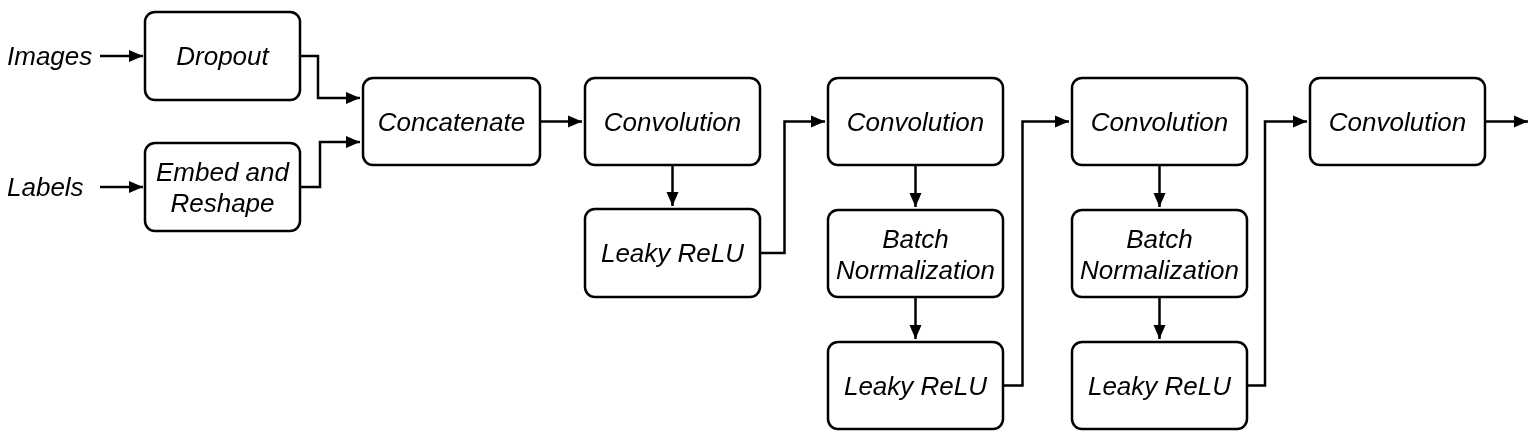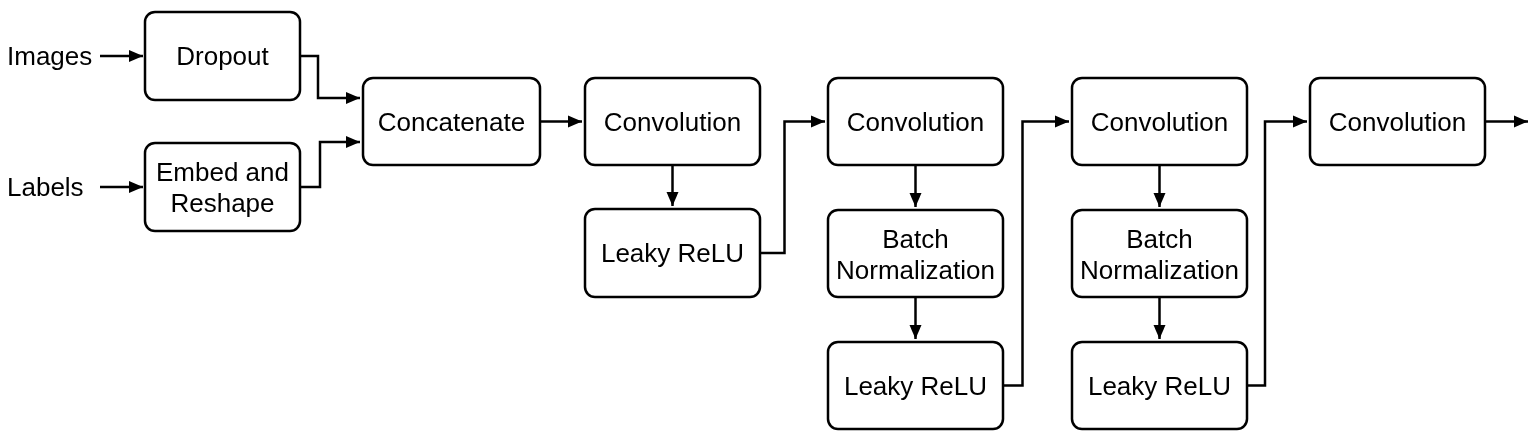--- a/index.html
+++ b/index.html
@@ -6,20 +6,21 @@
     margin: 0;
     padding: 0;
     background: #ffffff;
   }
   .canvas {
     position: relative;
     width: 1538px;
     height: 436px;
     background: #ffffff;
     font-family: "Liberation Sans", sans-serif;
+    font-style: italic;
   }
   svg { display: block; }
   .node-box {
     fill: #ffffff;
     stroke: #000000;
     stroke-width: 2.5;
   }
   .edge {
     fill: none;
     stroke: #000000;

